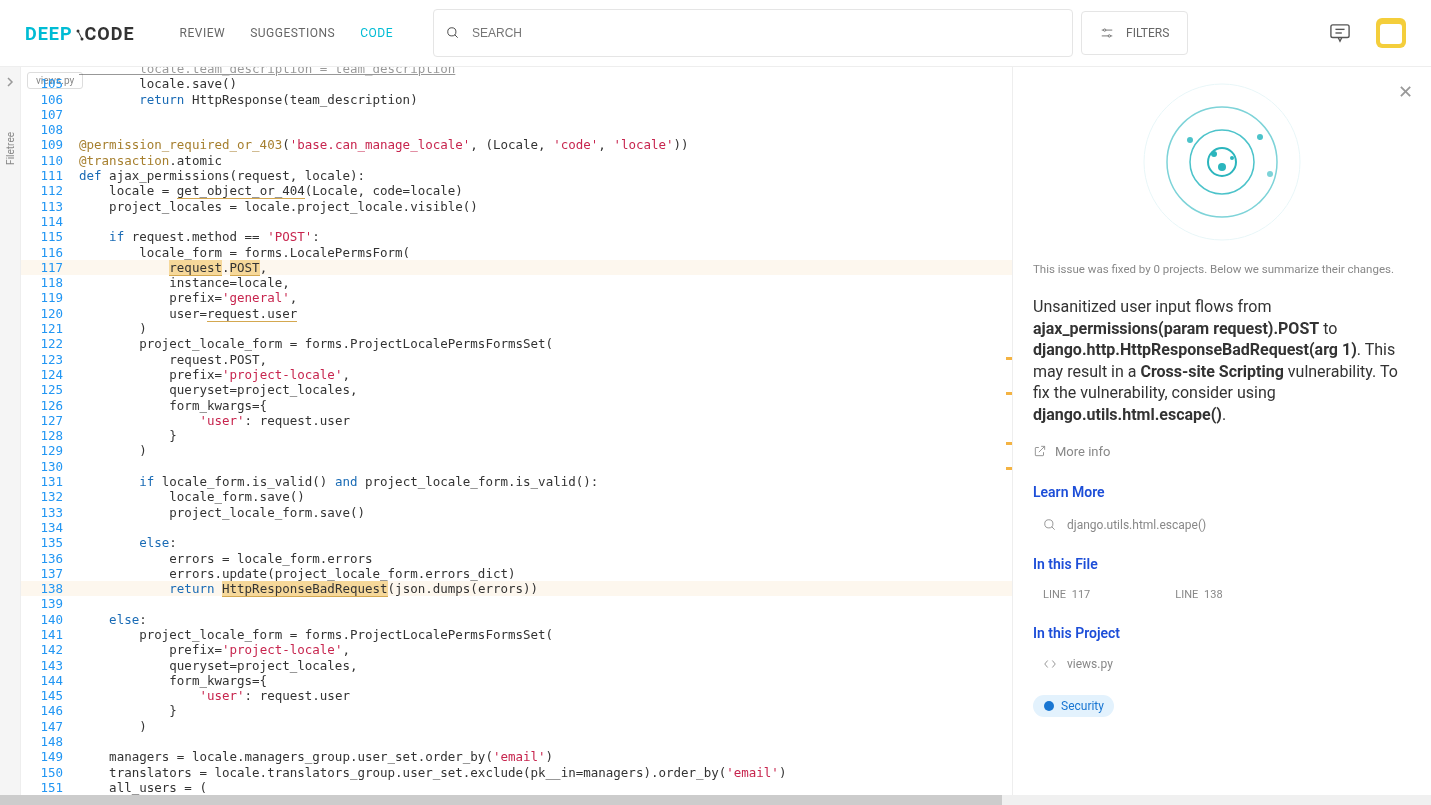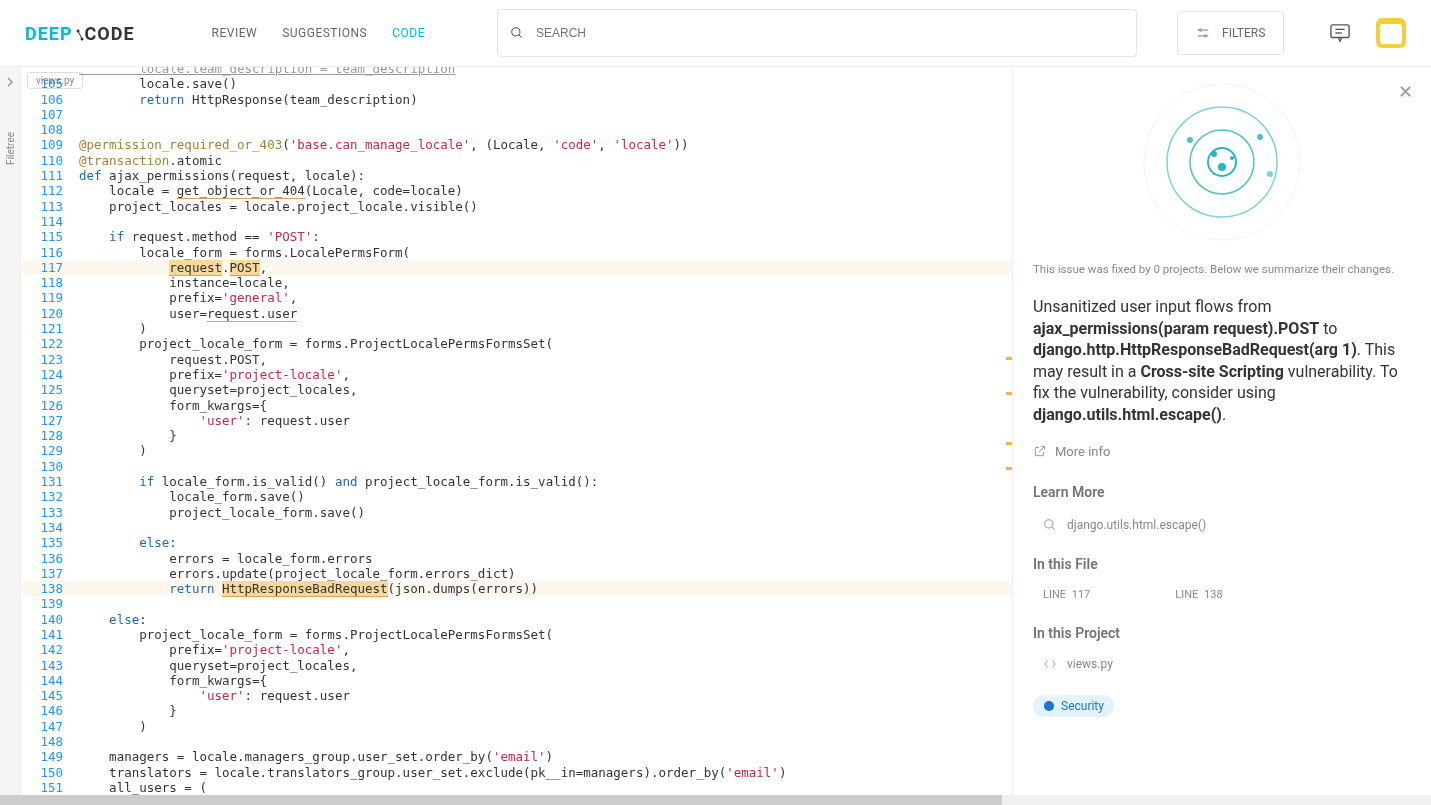--- a/index.html
+++ b/index.html
@@ -1,17 +1,17 @@
 <!DOCTYPE html>
 <html><head>
 <meta charset="utf-8">
 <style>
 * { margin: 0; padding: 0; box-sizing: border-box; }
 body { font-family: -apple-system, BlinkMacSystemFont, "Segoe UI", Roboto, sans-serif; font-size: 13px; color: #333; background: #fff; overflow: hidden; }
-.header { height: 67px; display: flex; align-items: center; padding: 0 25px; border-bottom: 1px solid #eee; gap: 32px; }
+.header { height: 67px; display: flex; align-items: center; padding: 0 25px; border-bottom: 1px solid #eee; }
 .logo { display: flex; align-items: center; font-weight: 700; font-size: 18px; letter-spacing: 1px; }
 .logo .deep { color: #00bcd4; }
 .logo .code { color: #333; margin-left: 2px; }
 .nav-tabs { display: flex; gap: 25px; margin-left: 45px; }
 .nav-tab { font-size: 12px; letter-spacing: 0.5px; color: #666; cursor: pointer; }
 .nav-tab.active { color: #00bcd4; }
 .search-box { flex: 1; display: flex; align-items: center; margin-left: 40px; max-width: 640px; height: 48px; border: 1px solid #e5e5e5; border-radius: 4px; padding: 0 12px; }
 .search-box input { border: none; outline: none; flex: 1; font-size: 12px; margin-left: 12px; color: #333; }
 .filters-btn { display: flex; align-items: center; gap: 12px; margin-left: 8px; height: 44px; padding: 0 18px; border: 1px solid #e5e5e5; border-radius: 4px; font-size: 12px; color: #666; cursor: pointer; }
 .header-right { margin-left: auto; display: flex; align-items: center; gap: 25px; }
@@ -37,21 +37,21 @@
 .minimap { position: absolute; right: 0; top: 280px; width: 8px; height: 180px; }
 .minimap .mm { position: absolute; right: 0; width: 6px; height: 3px; background: #f4b342; }
 .right-panel { width: 419px; border-left: 1px solid #eee; padding: 15px 20px; overflow: auto; position: relative; }
 .close-x { position: absolute; top: 14px; right: 18px; color: #999; cursor: pointer; font-size: 18px; }
 .bullseye { width: 160px; height: 160px; margin: 0 auto 20px; position: relative; }
 .bullseye svg { width: 100%; height: 100%; }
 .fix-note { font-size: 11.5px; color: #888; margin-bottom: 20px; }
 .issue-desc { font-size: 16px; line-height: 1.35; color: #333; margin-bottom: 18px; }
 .issue-desc b { font-weight: 700; }
 .more-info { display: flex; align-items: center; gap: 8px; color: #888; font-size: 13px; cursor: pointer; margin-bottom: 25px; }
-.section-h { font-size: 14px; font-weight: 600; color: #737373; margin-bottom: 12px; }
+.section-h { font-size: 14px; font-weight: 600; color: #1d4ed8; margin-bottom: 12px; }
 .learn-item { display: flex; align-items: center; gap: 10px; padding: 6px 10px; font-size: 12px; color: #888; cursor: pointer; }
 .line-refs { display: flex; gap: 85px; padding: 4px 10px; margin-bottom: 20px; }
 .line-ref { font-size: 11px; color: #888; }
 .line-ref .ln { text-transform: uppercase; font-size: 11px; margin-right: 3px; }
 .proj-item { display: flex; align-items: center; gap: 10px; padding: 4px 10px; font-size: 12px; color: #888; cursor: pointer; margin-bottom: 20px; }
 .sec-badge { display: inline-flex; align-items: center; gap: 6px; background: #e3f2fd; color: #1976d2; padding: 4px 10px; border-radius: 12px; font-size: 12px; }
 .icon-svg { width: 14px; height: 14px; stroke: currentColor; fill: none; stroke-width: 1.5; }
 .bottom-scroll { position: fixed; bottom: 0; left: 0; right: 0; height: 10px; background: #f0f0f0; }
 .bottom-scroll::before { content: ''; position: absolute; left: 0; width: 70%; height: 100%; background: #ccc; }
 </style>

